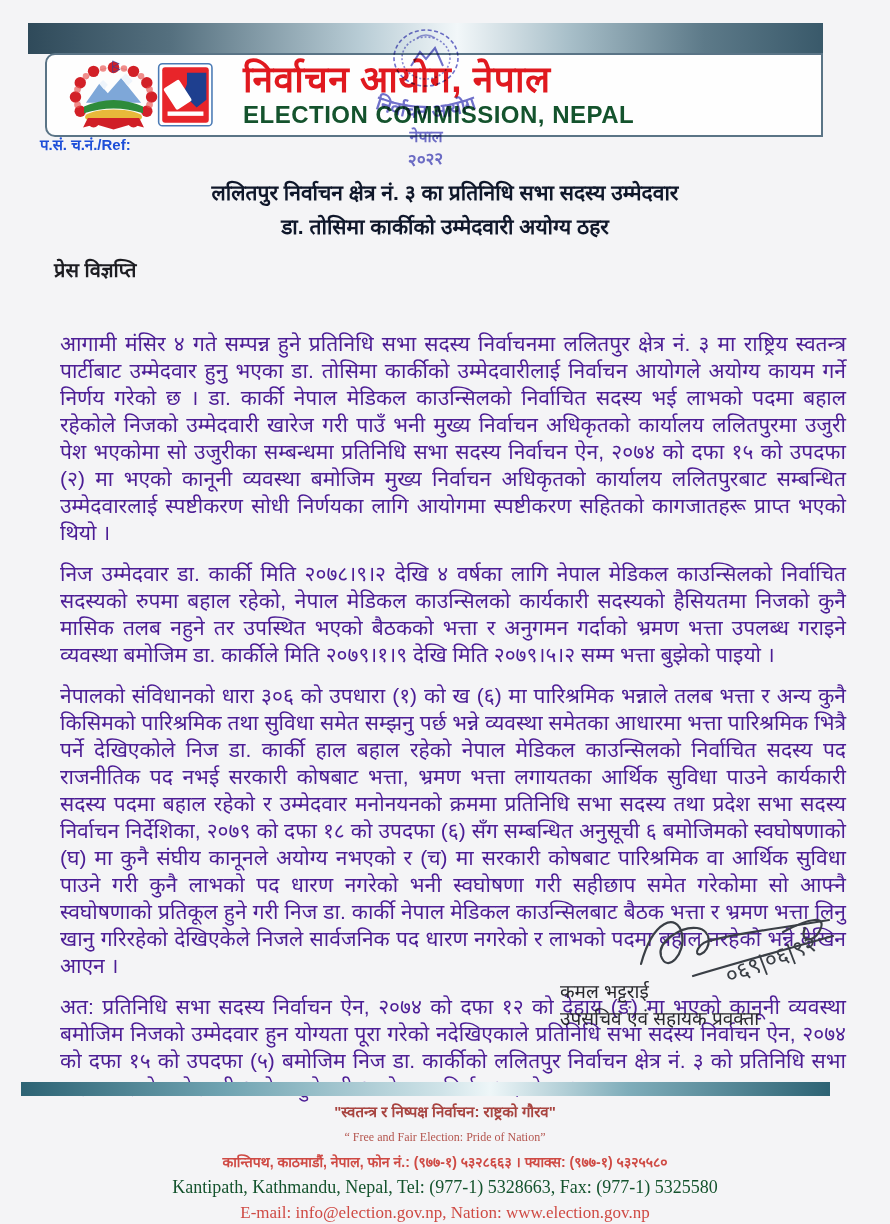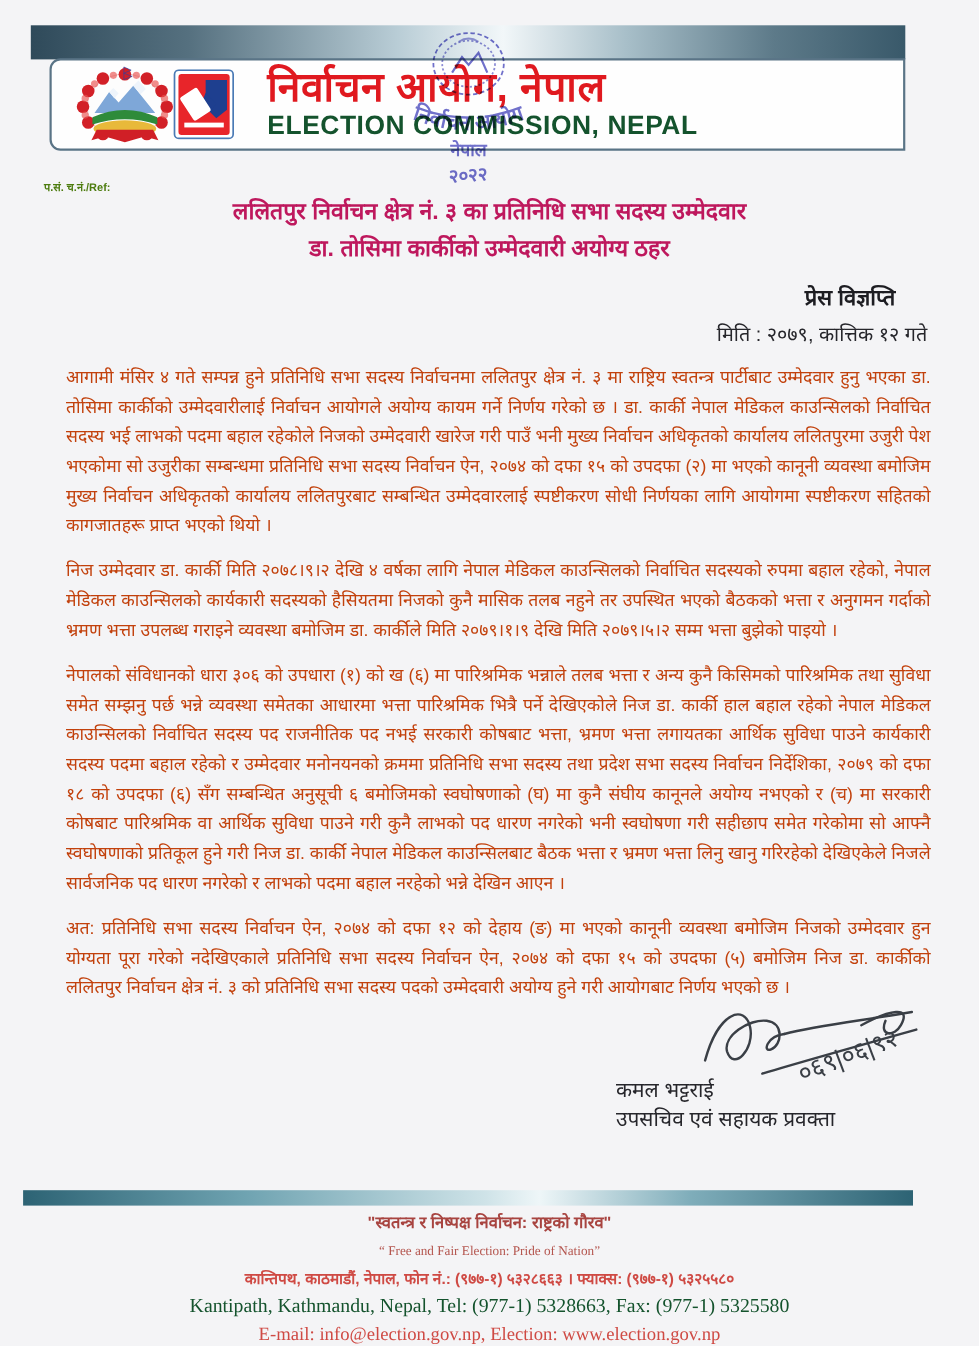--- a/index.html
+++ b/index.html
@@ -37,40 +37,40 @@
   .org-en{
     font-size:24px;font-weight:bold;color:#14532d;line-height:28px;
     letter-spacing:0.5px;white-space:nowrap;
   }
   .stamp{
     position:absolute;left:347px;top:18px;width:158px;height:152px;
     opacity:.78;mix-blend-mode:multiply;pointer-events:none;
   }
   
   .ref-line{
-    position:absolute;left:40px;top:163px;
-    font-size:10px;font-weight:bold;color:#4d7c0f;
+    position:absolute;left:40px;top:134px;
+    font-size:15px;font-weight:bold;color:#1d4ed8;
   }
   .doc-title{
     position:absolute;left:60px;top:176px;width:770px;
-    text-align:center;color:#be185d;
+    text-align:center;color:#0f172a;
     font-size:21px;font-weight:bold;line-height:34px;
   }
   .press-label{
-    position:absolute;left:44px;top:256px;width:770px;
-    text-align:right;color:#1d1d22;font-size:20px;font-weight:bold;
+    position:absolute;left:54px;top:256px;width:770px;
+    text-align:left;color:#1d1d22;font-size:20px;font-weight:bold;
   }
   .date-line{
     position:absolute;right:47px;top:291px;
     font-size:18px;color:#26262b;
   }
   
   .body-text{
     position:absolute;left:60px;top:330px;width:786px;
-    color:#c2410c;font-size:16px;line-height:27px;
+    color:#4c1d95;font-size:21px;line-height:27px;
     text-align:justify;
   }
   .body-text p{margin:0 0 14px 0;}
   
   .signature-wrap{position:absolute;left:633px;top:898px;width:215px;height:100px;}
   .signer{
     position:absolute;left:560px;top:978px;width:285px;
     text-align:left;color:#26262b;font-size:19px;line-height:27px;
   }
   .signer .role{padding-right:26px;}
@@ -162,21 +162,20 @@
 
   <div class="ref-line">प.सं. च.नं./Ref:</div>
 
   <div class="doc-title">
     <div>ललितपुर निर्वाचन क्षेत्र नं. ३ का प्रतिनिधि सभा सदस्य उम्मेदवार</div>
     <div>डा. तोसिमा कार्कीको उम्मेदवारी अयोग्य ठहर</div>
   </div>
 
   <div class="press-label">प्रेस विज्ञप्ति</div>
 
-  <div class="date-line">मिति : २०७९, कात्तिक १२ गते</div>
 
   <div class="body-text">
     <p>आगामी मंसिर ४ गते सम्पन्न हुने प्रतिनिधि सभा सदस्य निर्वाचनमा ललितपुर क्षेत्र नं. ३ मा राष्ट्रिय स्वतन्त्र पार्टीबाट उम्मेदवार हुनु भएका डा. तोसिमा कार्कीको उम्मेदवारीलाई निर्वाचन आयोगले अयोग्य कायम गर्ने निर्णय गरेको छ । डा. कार्की नेपाल मेडिकल काउन्सिलको निर्वाचित सदस्य भई लाभको पदमा बहाल रहेकोले निजको उम्मेदवारी खारेज गरी पाउँ भनी मुख्य निर्वाचन अधिकृतको कार्यालय ललितपुरमा उजुरी पेश भएकोमा सो उजुरीका सम्बन्धमा प्रतिनिधि सभा सदस्य निर्वाचन ऐन, २०७४ को दफा १५ को उपदफा (२) मा भएको कानूनी व्यवस्था बमोजिम मुख्य निर्वाचन अधिकृतको कार्यालय ललितपुरबाट सम्बन्धित उम्मेदवारलाई स्पष्टीकरण सोधी निर्णयका लागि आयोगमा स्पष्टीकरण सहितको कागजातहरू प्राप्त भएको थियो ।</p>
     <p>निज उम्मेदवार डा. कार्की मिति २०७८।९।२ देखि ४ वर्षका लागि नेपाल मेडिकल काउन्सिलको निर्वाचित सदस्यको रुपमा बहाल रहेको, नेपाल मेडिकल काउन्सिलको कार्यकारी सदस्यको हैसियतमा निजको कुनै मासिक तलब नहुने तर उपस्थित भएको बैठकको भत्ता र अनुगमन गर्दाको भ्रमण भत्ता उपलब्ध गराइने व्यवस्था बमोजिम डा. कार्कीले मिति २०७९।१।९ देखि मिति २०७९।५।२ सम्म भत्ता बुझेको पाइयो ।</p>
     <p>नेपालको संविधानको धारा ३०६ को उपधारा (१) को ख (६) मा पारिश्रमिक भन्नाले तलब भत्ता र अन्य कुनै किसिमको पारिश्रमिक तथा सुविधा समेत सम्झनु पर्छ भन्ने व्यवस्था समेतका आधारमा भत्ता पारिश्रमिक भित्रै पर्ने देखिएकोले निज डा. कार्की हाल बहाल रहेको नेपाल मेडिकल काउन्सिलको निर्वाचित सदस्य पद राजनीतिक पद नभई सरकारी कोषबाट भत्ता, भ्रमण भत्ता लगायतका आर्थिक सुविधा पाउने कार्यकारी सदस्य पदमा बहाल रहेको र उम्मेदवार मनोनयनको क्रममा प्रतिनिधि सभा सदस्य तथा प्रदेश सभा सदस्य निर्वाचन निर्देशिका, २०७९ को दफा १८ को उपदफा (६) सँग सम्बन्धित अनुसूची ६ बमोजिमको स्वघोषणाको (घ) मा कुनै संघीय कानूनले अयोग्य नभएको र (च) मा सरकारी कोषबाट पारिश्रमिक वा आर्थिक सुविधा पाउने गरी कुनै लाभको पद धारण नगरेको भनी स्वघोषणा गरी सहीछाप समेत गरेकोमा सो आफ्नै स्वघोषणाको प्रतिकूल हुने गरी निज डा. कार्की नेपाल मेडिकल काउन्सिलबाट बैठक भत्ता र भ्रमण भत्ता लिनु खानु गरिरहेको देखिएकेले निजले सार्वजनिक पद धारण नगरेको र लाभको पदमा बहाल नरहेको भन्ने देखिन आएन ।</p>
     <p>अत: प्रतिनिधि सभा सदस्य निर्वाचन ऐन, २०७४ को दफा १२ को देहाय (ङ) मा भएको कानूनी व्यवस्था बमोजिम निजको उम्मेदवार हुन योग्यता पूरा गरेको नदेखिएकाले प्रतिनिधि सभा सदस्य निर्वाचन ऐन, २०७४ को दफा १५ को उपदफा (५) बमोजिम निज डा. कार्कीको ललितपुर निर्वाचन क्षेत्र नं. ३ को प्रतिनिधि सभा सदस्य पदको उम्मेदवारी अयोग्य हुने गरी आयोगबाट निर्णय भएको छ ।</p>
   </div>
 
   <div class="signature-wrap">
     <svg width="215" height="100" viewBox="0 0 215 100">
@@ -194,16 +193,16 @@
     <div>कमल भट्टराई</div>
     <div class="role">उपसचिव एवं सहायक प्रवक्ता</div>
   </div>
 
   <div class="footer-bar"></div>
   <div class="footer">
     <div class="f-motto-np">"स्वतन्त्र र निष्पक्ष निर्वाचन: राष्ट्रको गौरव"</div>
     <div class="f-motto-en">“ Free and Fair Election: Pride of Nation”</div>
     <div class="f-addr-np">कान्तिपथ, काठमाडौं, नेपाल, फोन नं.: (९७७-१) ५३२८६६३ । फ्याक्स: (९७७-१) ५३२५५८०</div>
     <div class="f-addr-en">Kantipath, Kathmandu, Nepal, Tel: (977-1) 5328663, Fax: (977-1) 5325580</div>
-    <div class="f-email">E-mail: info@election.gov.np, Election: www.election.gov.np</div>
+    <div class="f-email">E-mail: info@election.gov.np, Nation: www.election.gov.np</div>
   </div>
 
 </div>
 
 </body></html>

